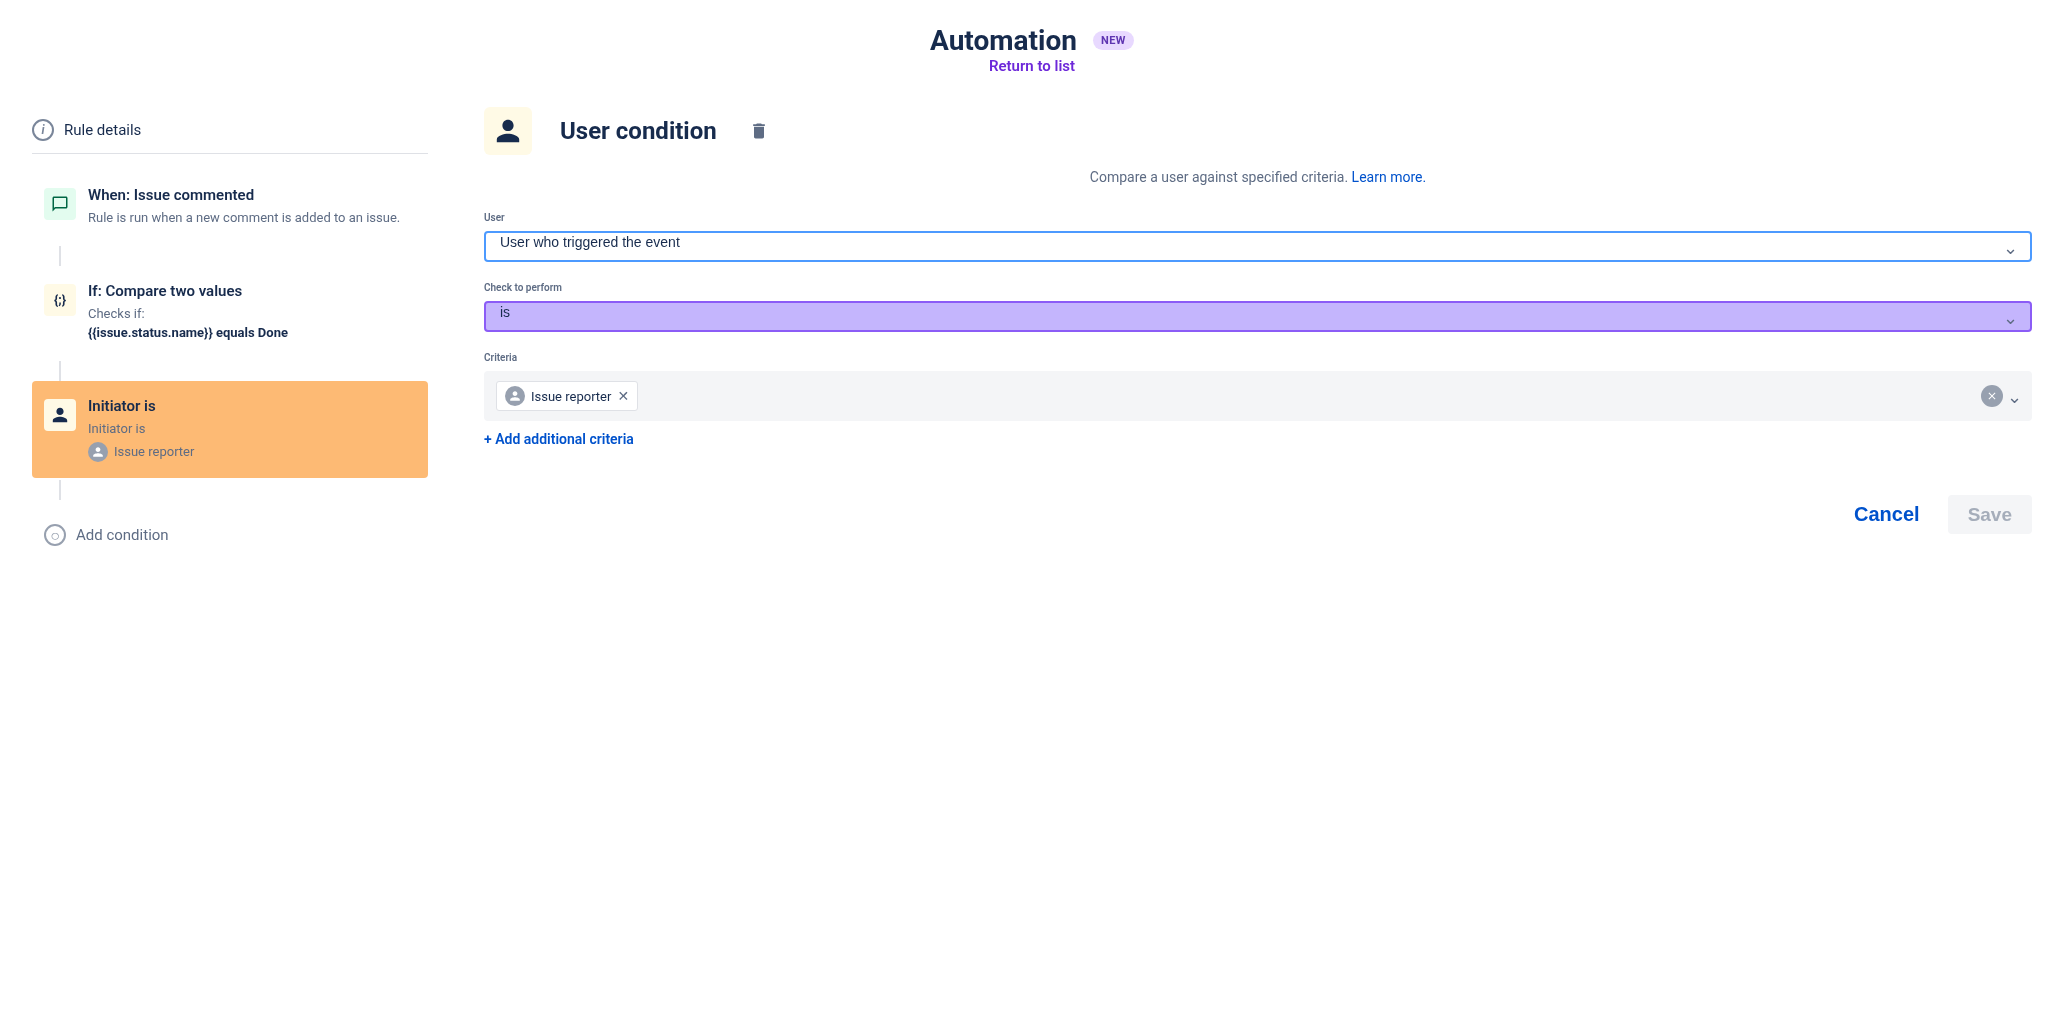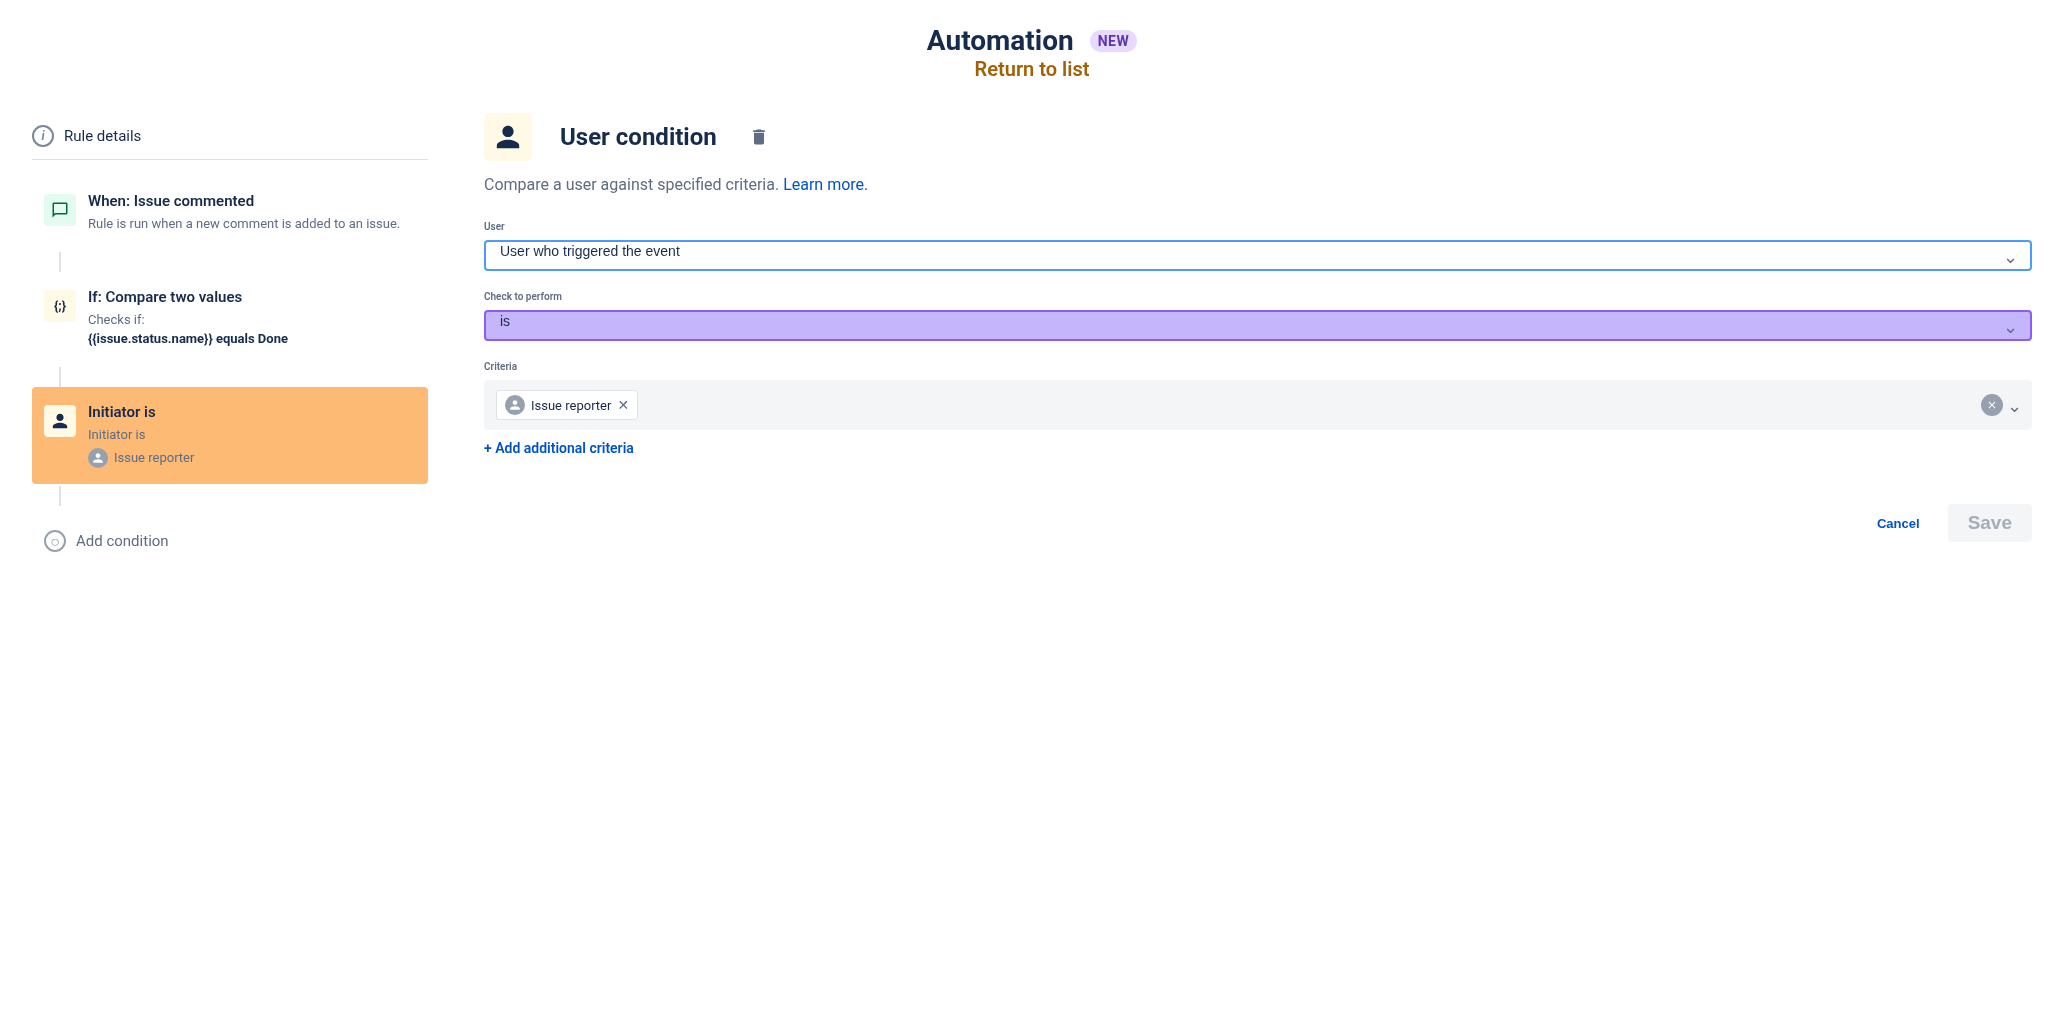--- a/index.html
+++ b/index.html
@@ -28,29 +28,29 @@
       gap: 16px;
     }
     .page-title {
       font-size: 28px;
       font-weight: 700;
       color: #172b4d;
     }
     .new-badge {
       background: #e8d9ff;
       color: #5e35b1;
-      font-size: 14px;
+      font-size: 11px;
       font-weight: 700;
       padding: 3px 8px;
       border-radius: 12px;
       letter-spacing: 0.5px;
     }
     .return-link {
-      color: #a16207;
-      font-size: 20px;
+      color: #6d28d9;
+      font-size: 15px;
       font-weight: 600;
       text-decoration: none;
       cursor: pointer;
     }
     .main-content {
       display: flex;
       gap: 0;
       flex: 1;
     }
     
@@ -191,24 +191,25 @@
       width: 28px;
       height: 28px;
       display: flex;
       align-items: center;
       justify-content: center;
       color: #5e6c84;
       cursor: pointer;
       font-size: 18px;
     }
     .panel-description {
-      font-size: 16px;
+      font-size: 14px;
       color: #5e6c84;
       margin-bottom: 24px;
       line-height: 1.5;
+      text-align: center;
     }
     .panel-description a {
       color: #0052cc;
       text-decoration: none;
     }
     .form-group {
       margin-bottom: 20px;
     }
     .form-label {
       font-size: 10px;
@@ -316,21 +317,21 @@
       display: flex;
       justify-content: flex-end;
       gap: 12px;
       margin-top: 32px;
       padding-top: 16px;
     }
     .btn-cancel {
       background: none;
       border: none;
       color: #0052cc;
-      font-size: 13px;
+      font-size: 20px;
       font-weight: 600;
       cursor: pointer;
       padding: 8px 16px;
     }
     .btn-save {
       background: #f4f5f7;
       border: none;
       color: #a5adba;
       font-size: 19px;
       font-weight: 600;

